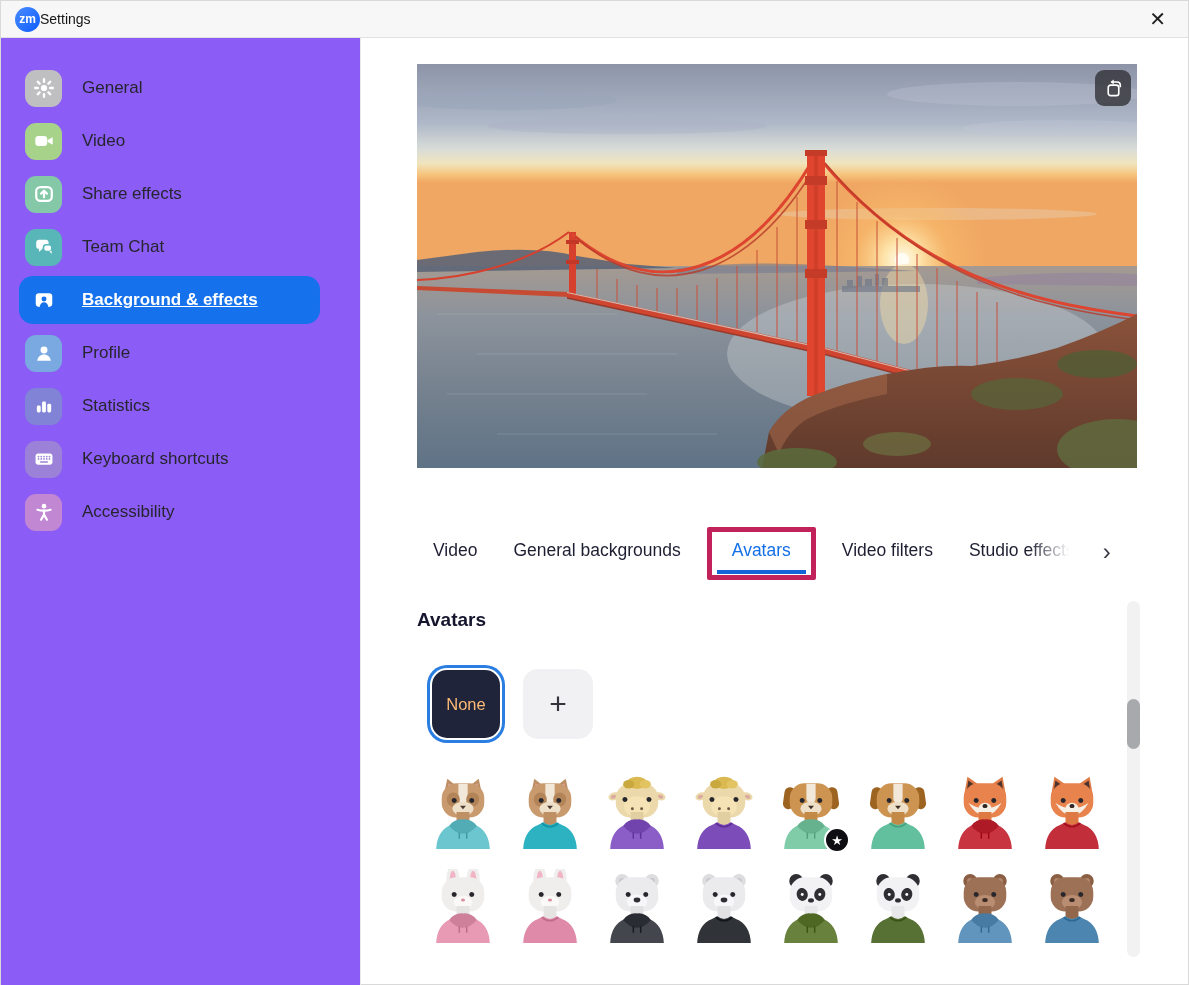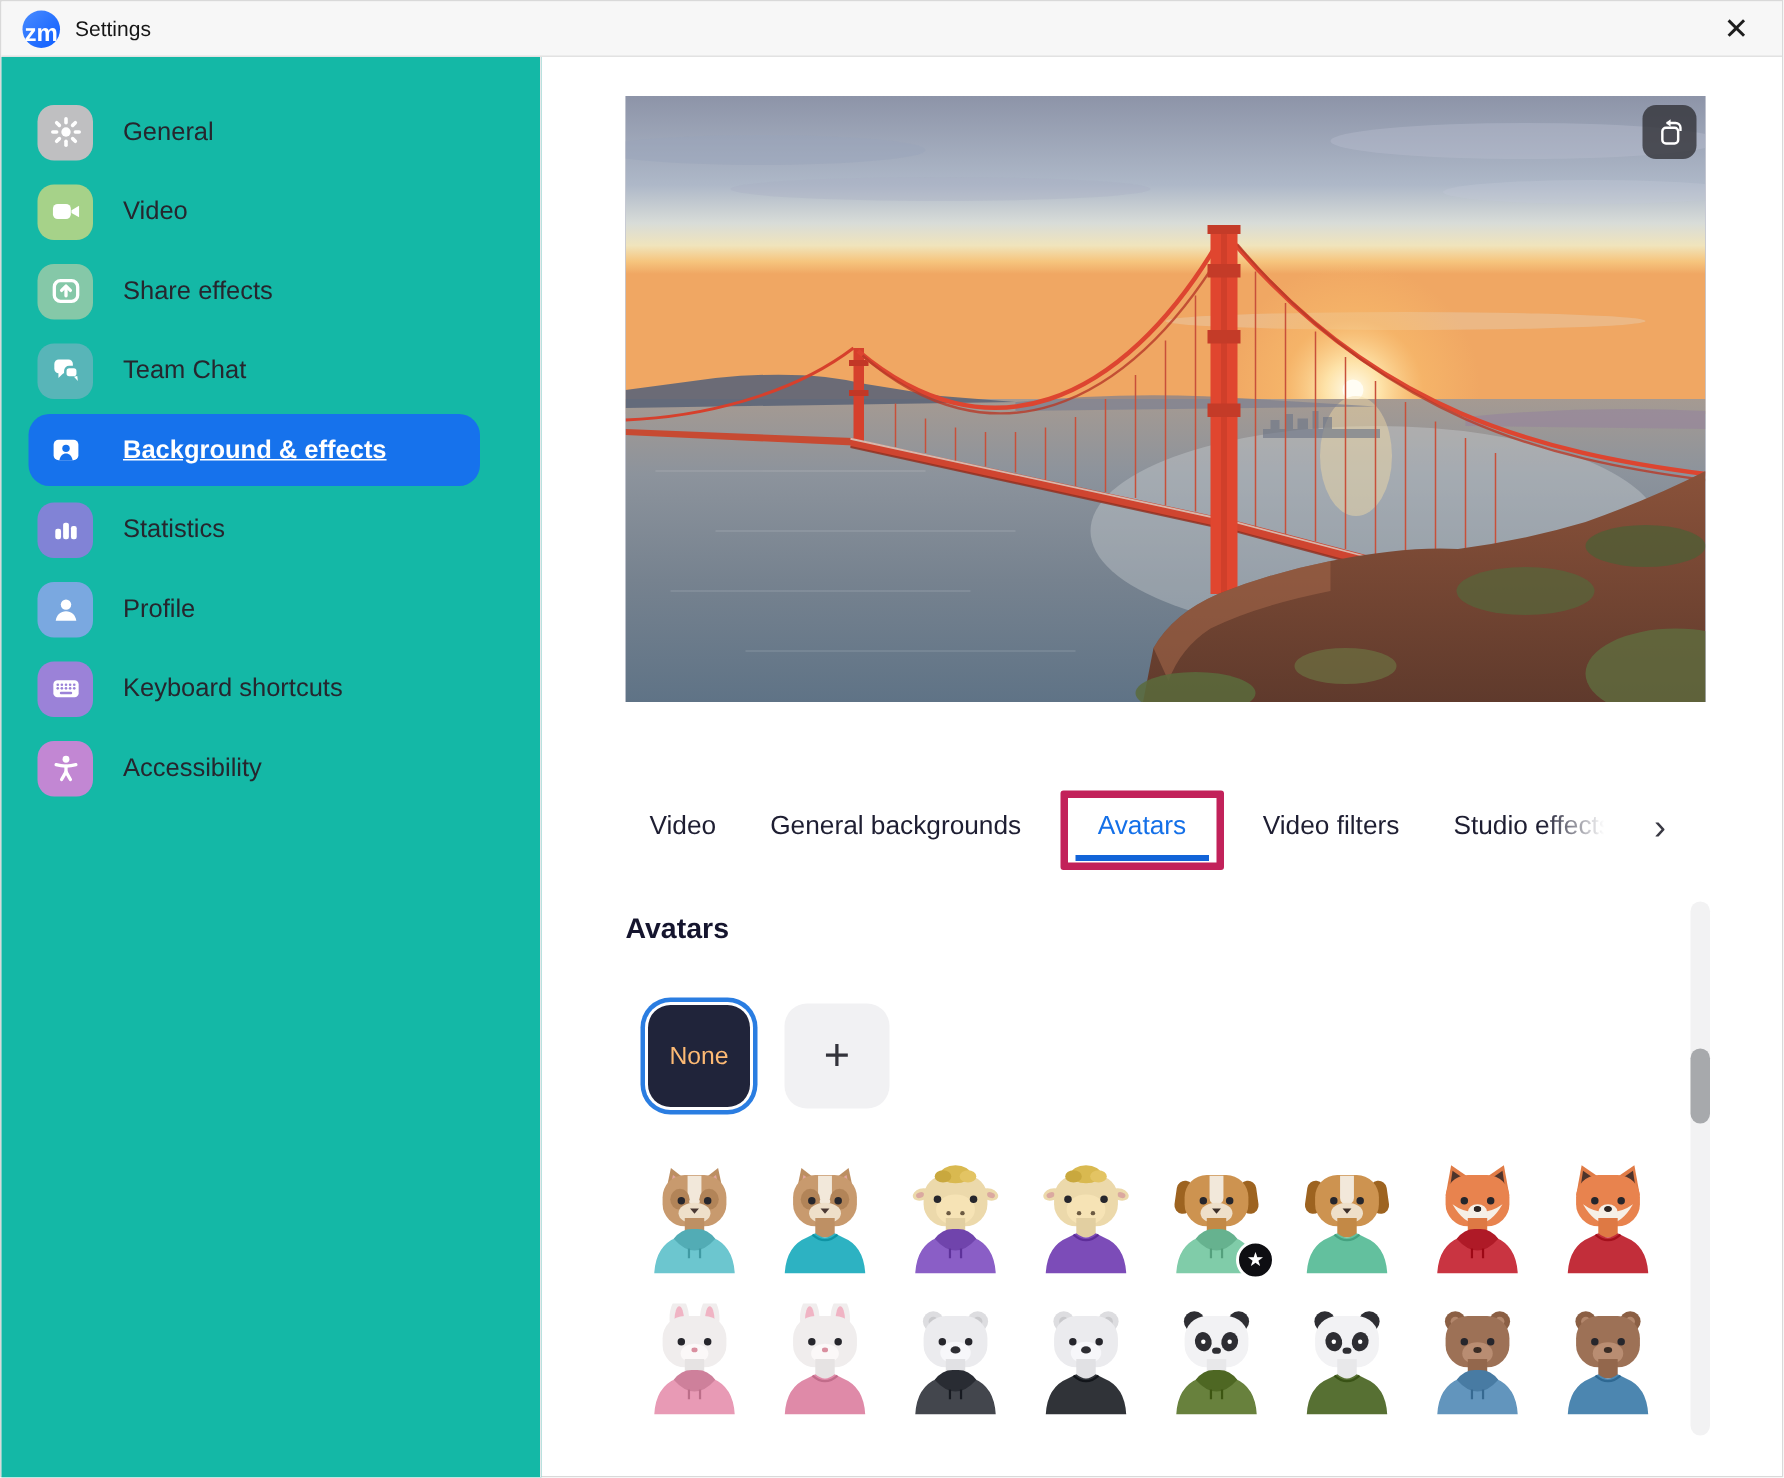--- a/index.html
+++ b/index.html
@@ -1,25 +1,25 @@
 <!DOCTYPE html>
 <html><head>
 <meta charset="utf-8">
 <style>
   html,body{margin:0;padding:0;}
   body{width:1189px;height:985px;background:#fff;font-family:"Liberation Sans",sans-serif;overflow:hidden;position:relative;}
   .window{width:1189px;height:985px;border:1px solid #d9d9d9;box-sizing:border-box;}
   
   .titlebar{height:37px;background:#f7f7f7;border-bottom:1px solid #e2e2e2;display:flex;align-items:center;padding:0 14px;box-sizing:border-box;}
-  .logo{width:25px;height:25px;border-radius:50%;background:linear-gradient(135deg,#4a8cff,#0b5cff);color:#fff;font-size:16px;font-weight:bold;display:flex;align-items:flex-end;justify-content:center;margin-right:10px;}
+  .logo{width:25px;height:25px;border-radius:50%;background:linear-gradient(135deg,#4a8cff,#0b5cff);color:#fff;font-size:12px;font-weight:bold;display:flex;align-items:center;justify-content:center;}
   .title{font-size:14px;color:#161616;}
   .close{margin-left:auto;font-size:20px;line-height:1;color:#1d1d1d;background:none;border:none;cursor:pointer;padding:2px 8px;font-family:"DejaVu Sans",sans-serif;}
   
   .content{display:flex;height:947px;position:relative;}
-  .sidebar{width:360px;flex:0 0 360px;border-right:1px solid #e8e8ea;box-sizing:border-box;padding-top:21px;background:#14b8a6;}
+  .sidebar{width:360px;flex:0 0 360px;border-right:1px solid #e8e8ea;box-sizing:border-box;padding-top:21px;background:#8b5cf6;}
   .side-item{display:flex;align-items:center;height:48px;margin:5px 40px 5px 18px;border-radius:14px;padding-left:6px;cursor:pointer;}
   .side-item .ic{width:37px;height:37px;border-radius:11px;display:flex;align-items:center;justify-content:center;flex:0 0 auto;}
   .side-item .lbl{margin-left:20px;font-size:17px;color:#26262e;}
   .side-item.selected{background:#1672ec;}
   .side-item.selected .lbl{color:#fff;font-weight:bold;text-decoration:underline;}
   .main{flex:1;position:relative;padding:26px 0 0 56px;box-sizing:border-box;}
   
   .preview{width:720px;height:404px;position:relative;overflow:hidden;background:#8d94a8;}
   .rotate-btn{position:absolute;top:6px;right:6px;width:36px;height:36px;border-radius:9px;background:rgba(47,47,52,.78);border:none;display:flex;align-items:center;justify-content:center;cursor:pointer;}
   
@@ -107,37 +107,37 @@
           <span class="ic">
             <svg viewBox="0 0 24 24" width="22" height="22">
               <rect x="3" y="4.5" width="18" height="15" rx="3.6" fill="#fff"></rect>
               <circle cx="12" cy="10.8" r="2.7" fill="#1672ec"></circle>
               <path d="M7.2 19.5c.5-3.2 2.4-5 4.8-5s4.3 1.8 4.8 5z" fill="#1672ec"></path>
             </svg>
           </span>
           <span class="lbl">Background &amp; effects</span>
         </div>
         <div class="side-item">
+          <span class="ic" style="background: rgb(122, 168, 224);">
+            <svg viewBox="0 0 24 24" width="22" height="22">
+              <circle cx="12" cy="8.8" r="3.8" fill="#fff"></circle>
+              <path d="M4.5 20.5c.7-4.4 3.6-6.9 7.5-6.9s6.8 2.5 7.5 6.9z" fill="#fff"></path>
+            </svg>
+          </span>
+          <span class="lbl">Profile</span>
+        </div>
+        <div class="side-item">
           <span class="ic" style="background: rgb(129, 131, 214);">
             <svg viewBox="0 0 24 24" width="22" height="22">
               <rect x="4.2" y="11.5" width="4.2" height="7.5" rx="1.6" fill="#fff"></rect>
               <rect x="9.9" y="7" width="4.2" height="12" rx="1.6" fill="#fff"></rect>
               <rect x="15.6" y="9.5" width="4.2" height="9.5" rx="1.6" fill="#fff"></rect>
             </svg>
           </span>
           <span class="lbl">Statistics</span>
-        </div>
-        <div class="side-item">
-          <span class="ic" style="background: rgb(122, 168, 224);">
-            <svg viewBox="0 0 24 24" width="22" height="22">
-              <circle cx="12" cy="8.8" r="3.8" fill="#fff"></circle>
-              <path d="M4.5 20.5c.7-4.4 3.6-6.9 7.5-6.9s6.8 2.5 7.5 6.9z" fill="#fff"></path>
-            </svg>
-          </span>
-          <span class="lbl">Profile</span>
         </div>
         <div class="side-item">
           <span class="ic" style="background: rgb(155, 130, 216);">
             <svg viewBox="0 0 24 24" width="22" height="22">
               <rect x="2.8" y="6" width="18.4" height="12.4" rx="3" fill="#fff"></rect>
               <circle cx="6" cy="9.3" r="0.95" fill="#9b82d8"></circle>
               <circle cx="9" cy="9.3" r="0.95" fill="#9b82d8"></circle>
               <circle cx="12" cy="9.3" r="0.95" fill="#9b82d8"></circle>
               <circle cx="15" cy="9.3" r="0.95" fill="#9b82d8"></circle>
               <circle cx="18" cy="9.3" r="0.95" fill="#9b82d8"></circle>

